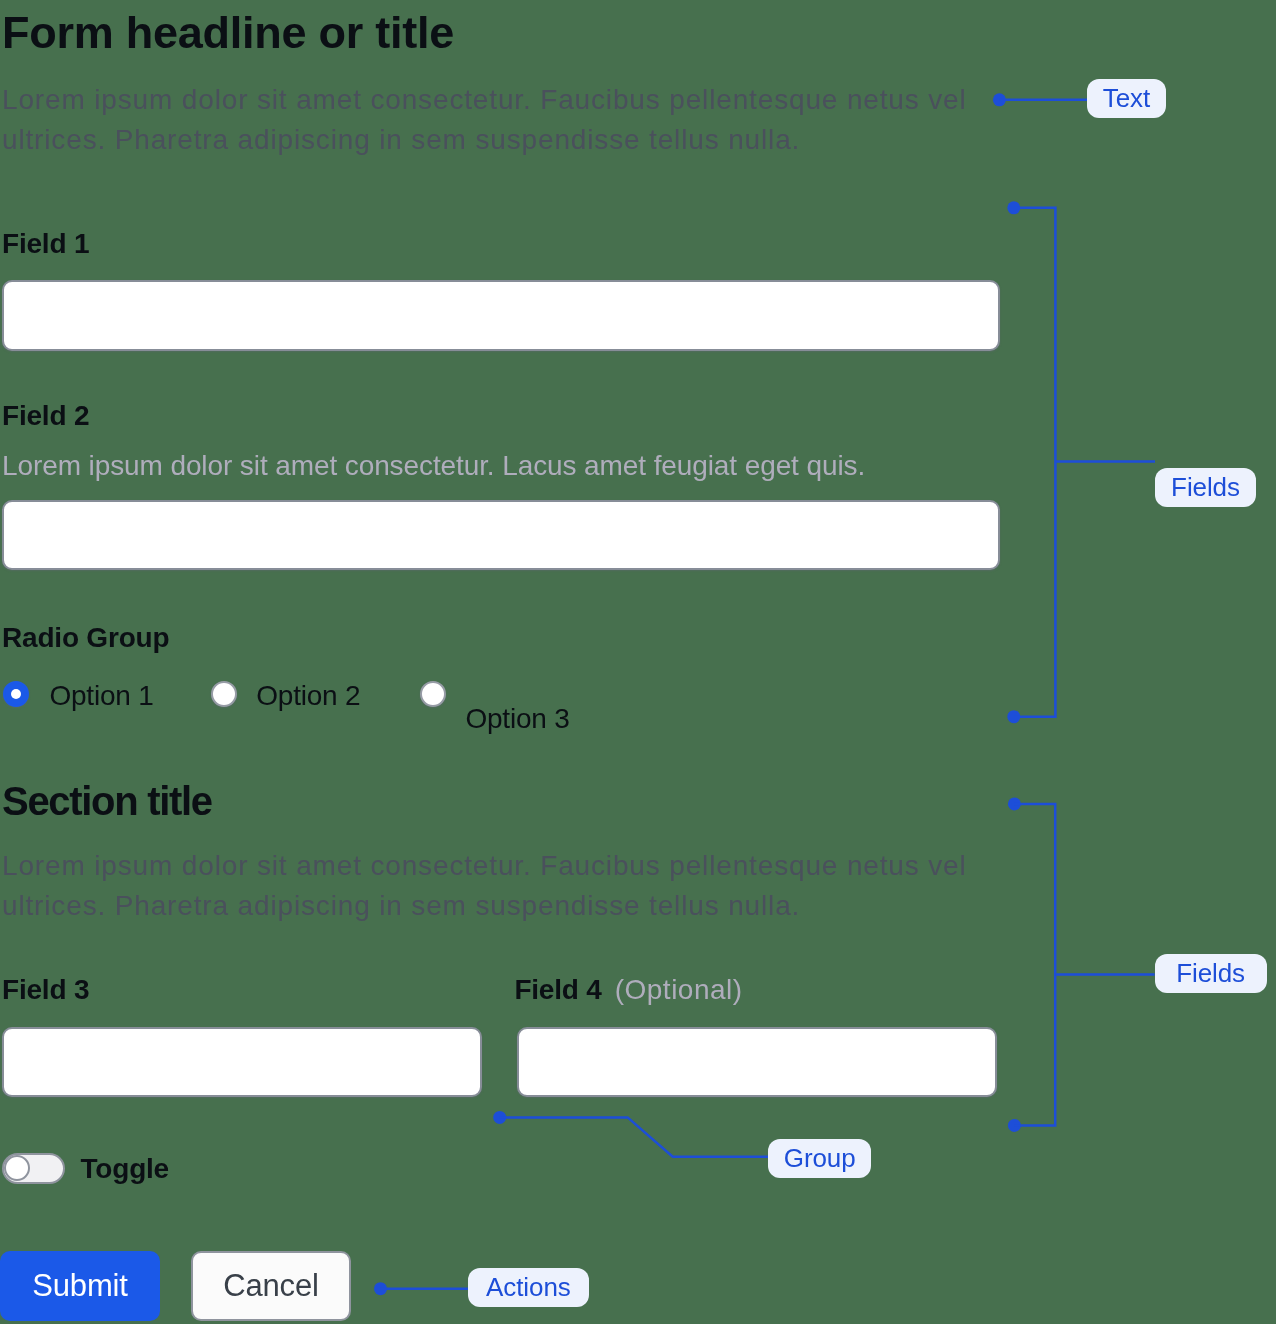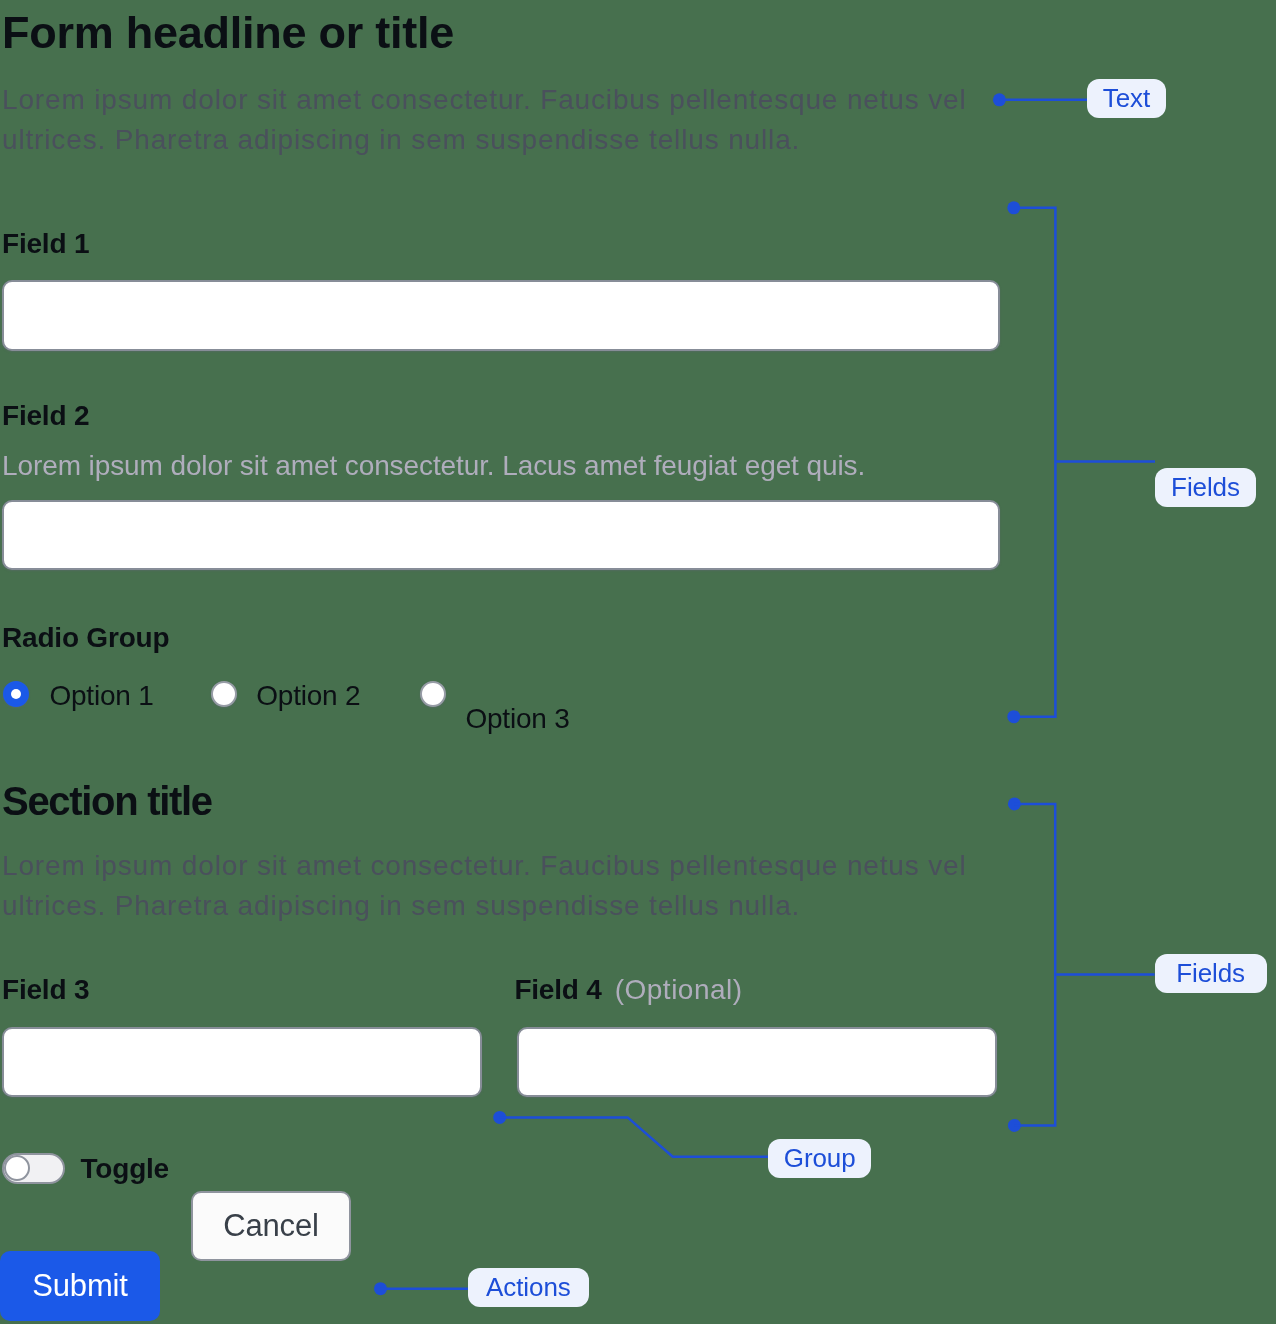--- a/index.html
+++ b/index.html
@@ -157,21 +157,21 @@
   </div>
   <input class="abs tinput" style="left: 2px; top: 1027px; width: 480px; height: 70px;" type="text" value="">
   <input class="abs tinput" style="left: 517px; top: 1027px; width: 480px; height: 70px;" type="text" value="">
 
   <div class="abs toggle-track" style="left:2px;top:1152.6px;">
     <div class="toggle-knob"></div>
   </div>
   <div class="abs label" style="left:80.5px;top:1155px;">Toggle</div>
 
   <button class="abs btn btn-primary" style="left:0px;top:1251px;width:160px;height:70px;">Submit</button>
-  <button class="abs btn btn-secondary" style="left:191px;top:1191px;width:160px;height:70px;">Cancel</button>
+  <button class="abs btn btn-secondary" style="left:191px;top:1251px;width:160px;height:70px;">Cancel</button>
 
   <div class="abs pill" style="left:1087px;top:79.3px;width:79px;height:39px;">Text</div>
   <div class="abs pill" style="left:1155px;top:468px;width:101px;height:39px;">Fields</div>
   <div class="abs pill" style="left:1154.6px;top:953.7px;width:112px;height:39px;">Fields</div>
   <div class="abs pill" style="left:768.2px;top:1138.7px;width:103px;height:39px;">Group</div>
   <div class="abs pill" style="left:467.9px;top:1267.8px;width:121px;height:39px;">Actions</div>
 
 </div>
 
 </body></html>

